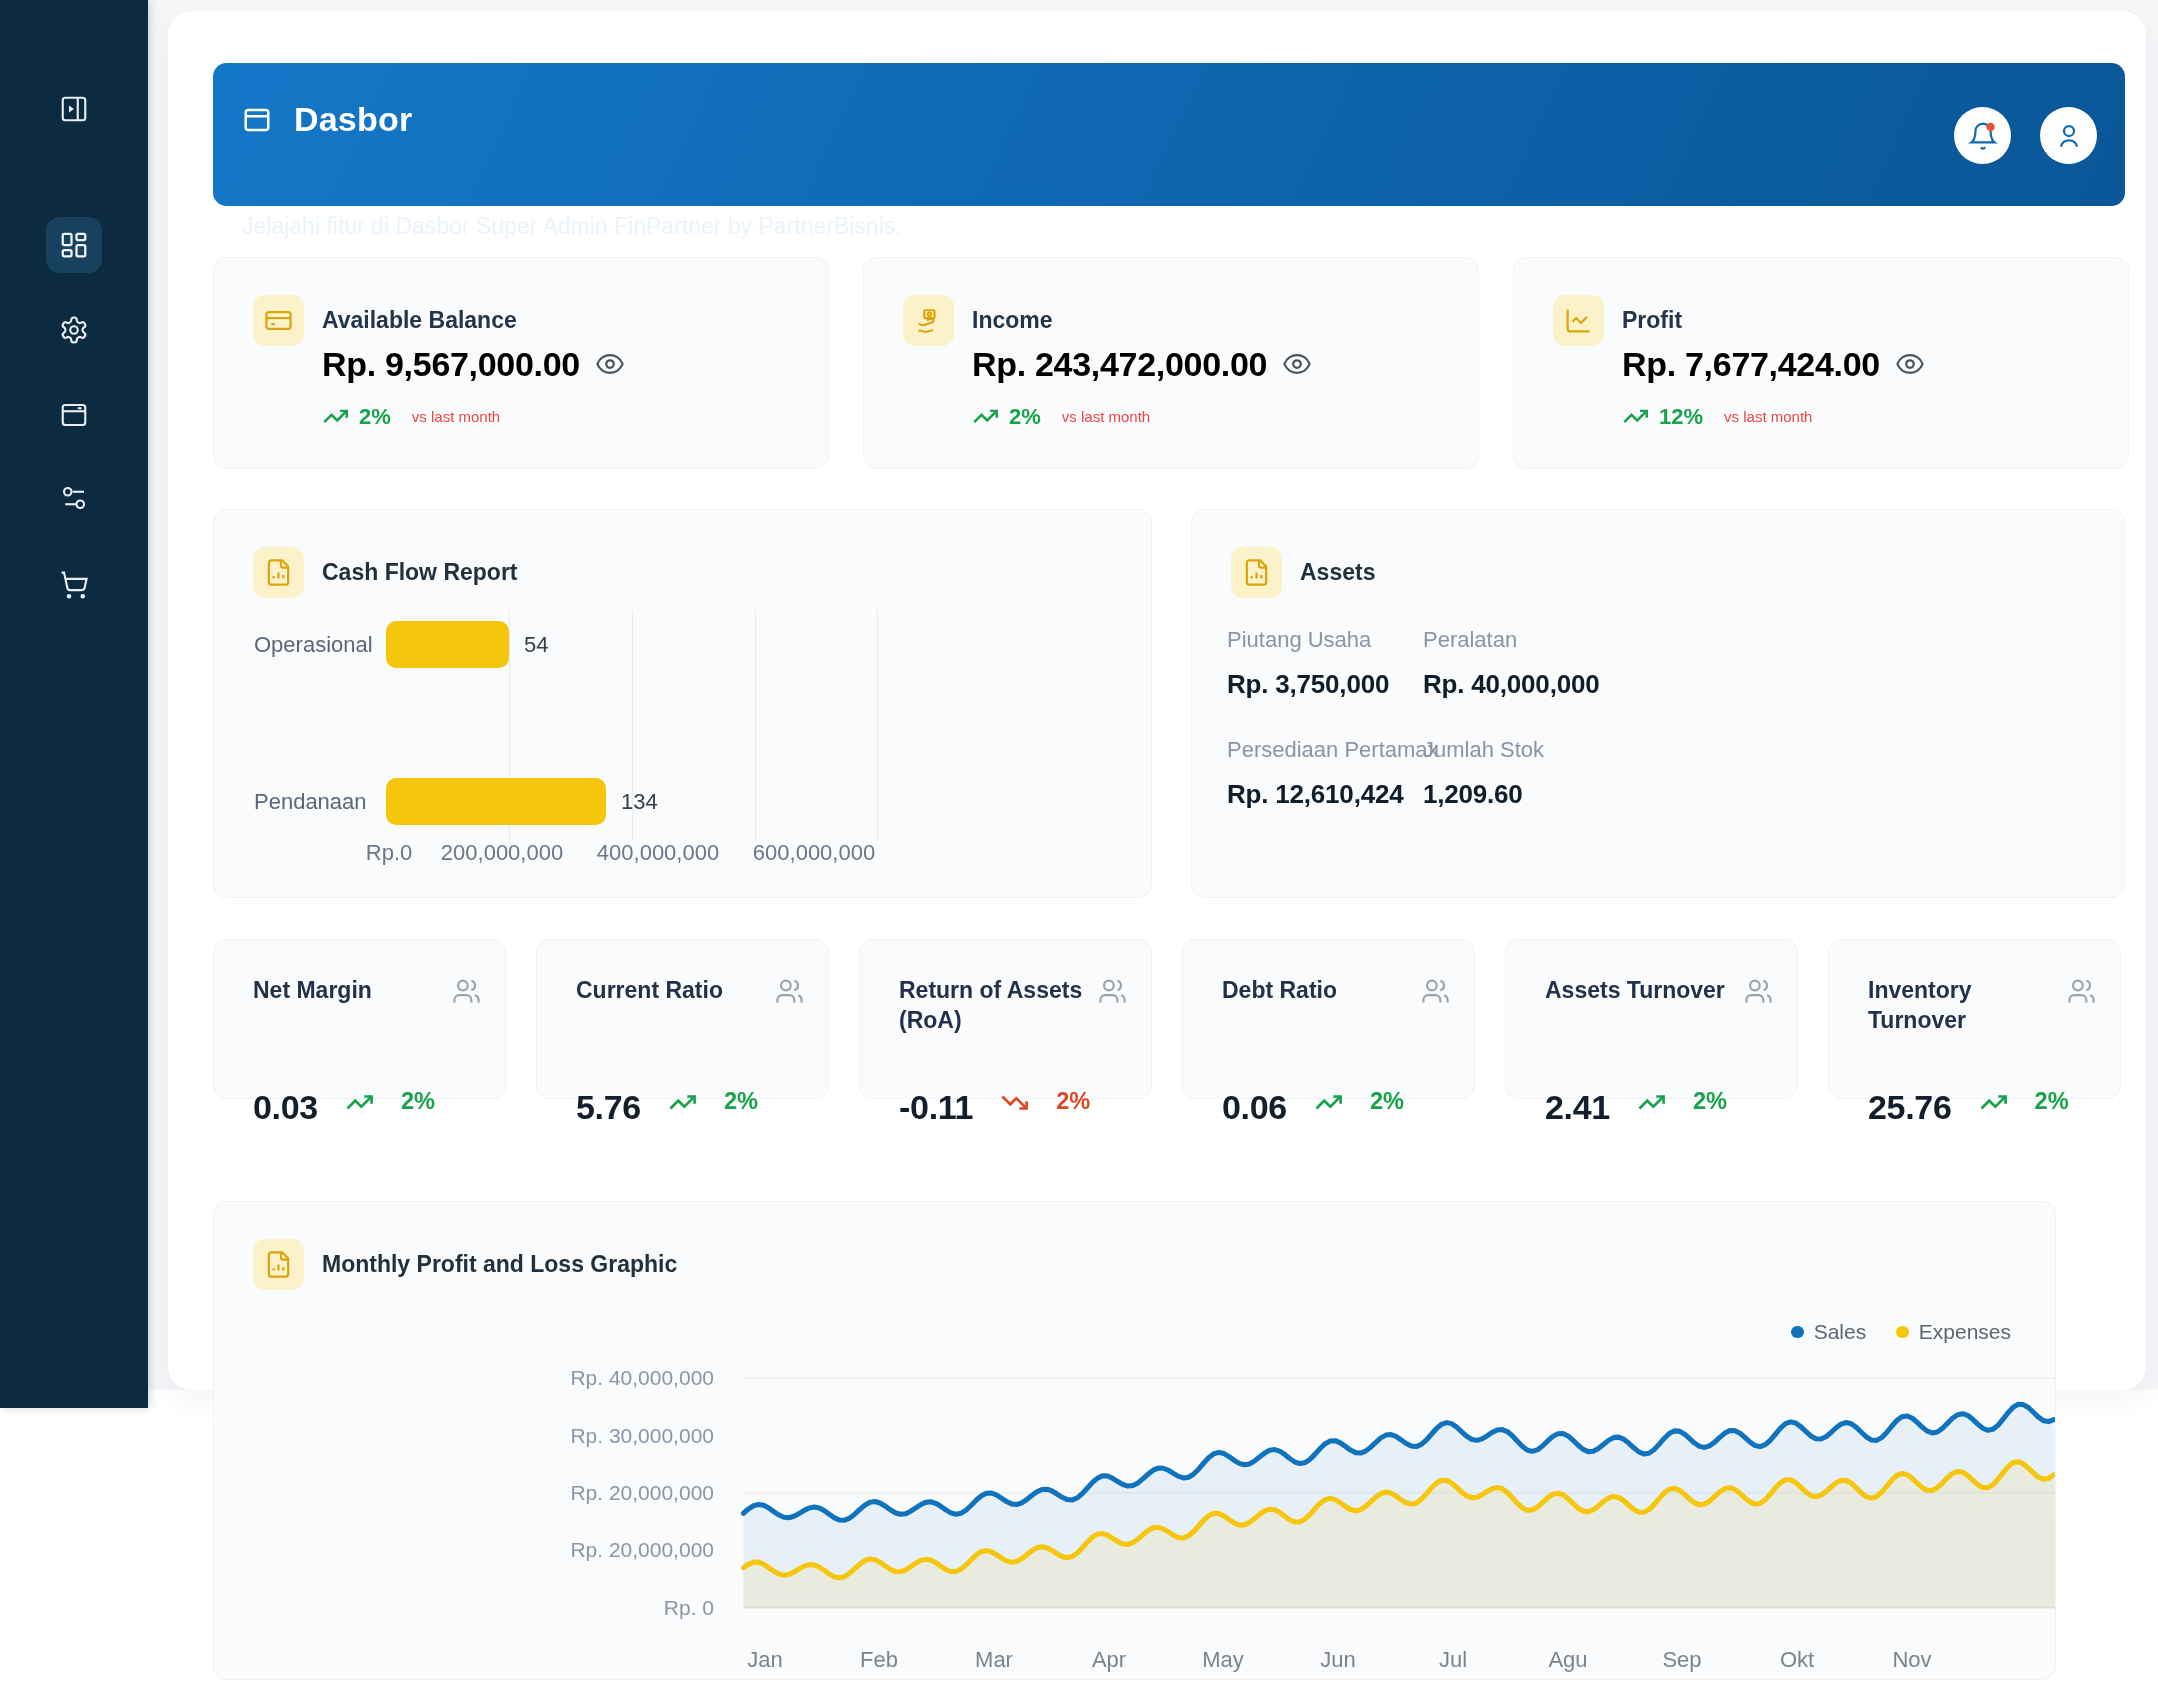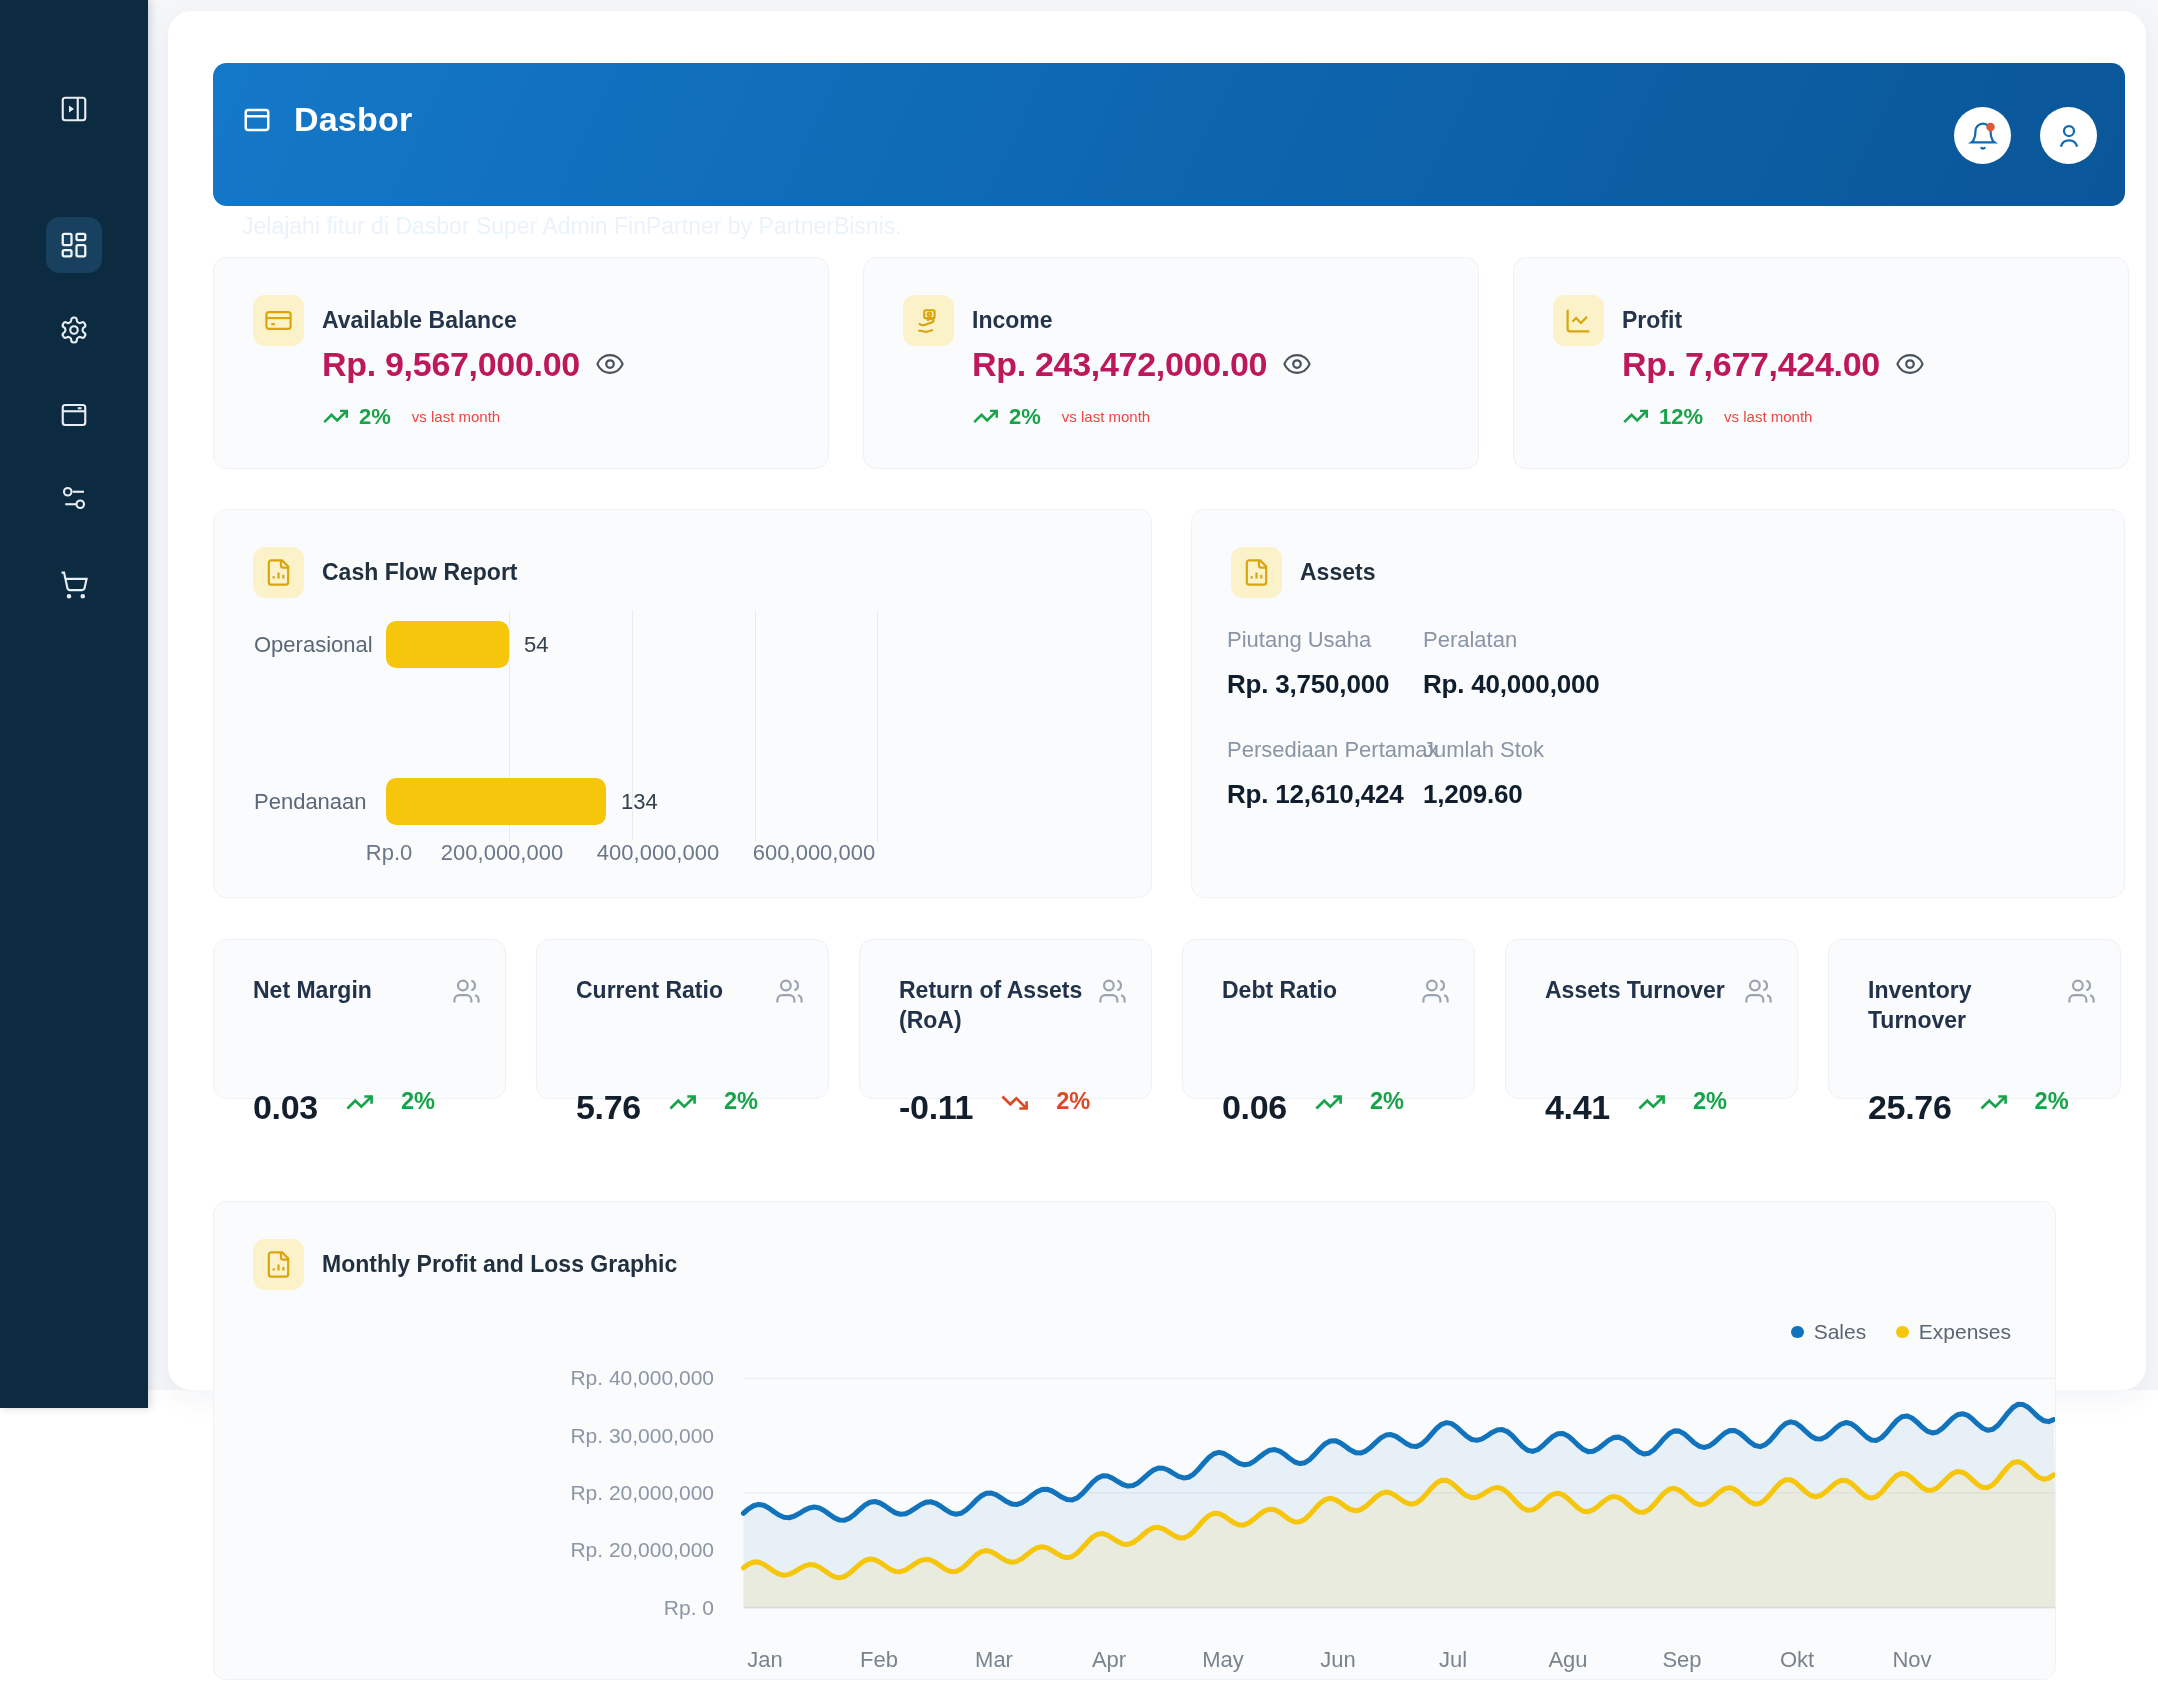--- a/index.html
+++ b/index.html
@@ -47,21 +47,21 @@
     border-radius:11.8px; display:flex; align-items:center; justify-content:center; }
   .icon-sq svg { width:29px; height:29px; color:#d9a50b; }
   .card-title { position:absolute; left:108px; top:49px; font-size:23px; font-weight:600; color:#21303f; }
 
   
   .row-stats { position:absolute; left:213px; top:257px; display:flex; gap:34px; z-index:3; }
   .stat-card { width:616px; height:212px; }
   .stat-title { position:absolute; left:108px; top:49px; font-size:23px; font-weight:600; color:#24344a; }
   .stat-value-row { position:absolute; left:108px; top:84px; height:44px; display:flex;
     align-items:center; gap:15px; }
-  .stat-value { font-size:34px; font-weight:700; color:#be185d; letter-spacing:-0.3px; }
+  .stat-value { font-size:34px; font-weight:700; color:#000000; letter-spacing:-0.3px; }
   .eye { width:30px; height:30px; color:#48525f; cursor:pointer; }
   .trend-row { position:absolute; left:108px; top:145px; display:flex; align-items:center; gap:10px; }
   .trend-row svg { width:27px; height:27px; color:#18a34a; }
   .trend-pct { font-size:22px; font-weight:700; color:#18a34a; }
   .trend-label { font-size:15px; color:#ef4444; margin-left:11px; }
 
   
   .row-mid { position:absolute; left:213px; top:509px; display:flex; gap:39px; z-index:3; }
   .cashflow-card { width:939px; height:389px; }
   .assets-card { width:934px; height:389px; }
@@ -390,21 +390,21 @@
 
     <div class="card kpi-card">
       <div class="kpi-title">Assets Turnover</div>
       <svg class="kpi-users" viewBox="0 0 24 24" fill="none" stroke="currentColor" stroke-width="1.8">
         <path d="M16 21v-2a4 4 0 0 0-4-4H6a4 4 0 0 0-4 4v2"></path>
           <circle cx="9" cy="7" r="4"></circle>
         <path d="M22 21v-2a4 4 0 0 0-3-3.87"></path>
           <path d="M16 3.13a4 4 0 0 1 0 7.75"></path>
       </svg>
       <div class="kpi-value-row">
-        <span class="kpi-value">4.41</span>
+        <span class="kpi-value">2.41</span>
         <svg class="arr-up" viewBox="0 0 24 24" fill="none" stroke="currentColor" stroke-width="2.2">
           <path d="M22 7 13.5 15.5 8.5 10.5 2 17"></path>
             <path d="M16 7h6v6"></path>
         </svg>
 
         <span class="kpi-pct">2%</span>
       </div>
     </div>
 
     <div class="card kpi-card">

